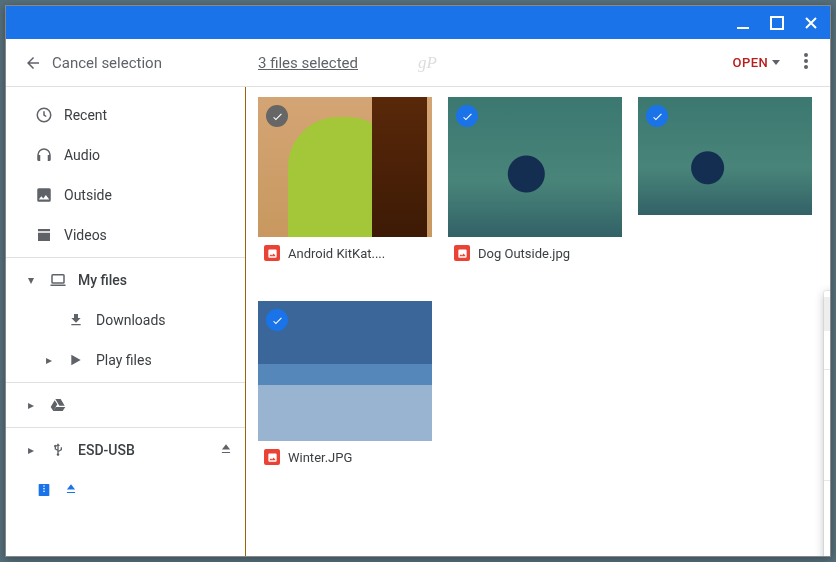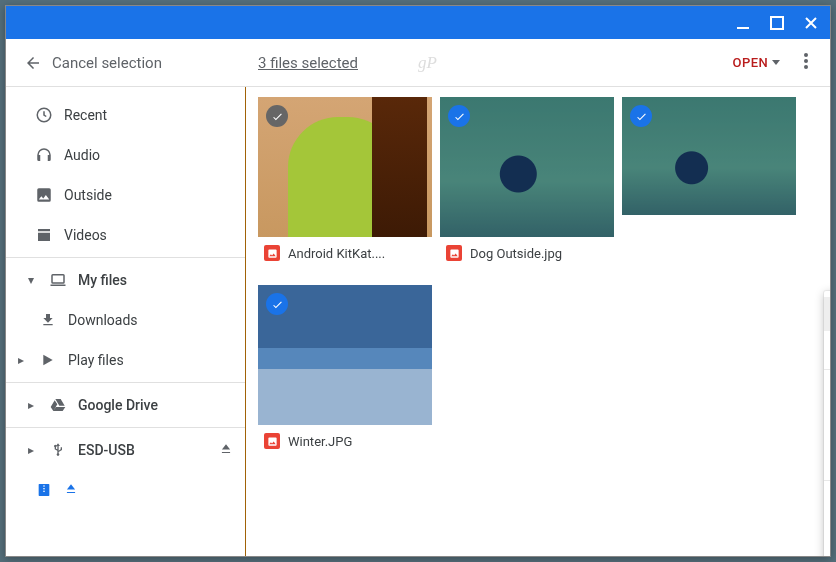--- a/index.html
+++ b/index.html
@@ -11,30 +11,30 @@
 .cancel { display: flex; align-items: center; gap: 10px; color: #5f6368; font-size: 15px; cursor:pointer; }
 .cancel svg { width:18px; height:18px; fill:#5f6368; }
 .watermark { position:absolute; left:50%; transform:translateX(0); color:#ddd; font-size:17px; font-style:italic; font-family: Georgia, serif; pointer-events:none; }
 .sel-count { position:absolute; left:252px; color:#5f6368; font-size:15px;text-decoration:underline; }
 .open-btn { margin-left:auto; color:#b91c1c; font-size:13px; font-weight:500; letter-spacing:.4px; display:flex; align-items:center; gap:4px; cursor:pointer; padding:6px 8px; }
 .more-btn { margin-left:12px; color:#5f6368; cursor:pointer; padding:4px; }
 .body { flex:1; display:flex; overflow:hidden; }
 .sidebar { width: 240px; border-right:1px solid #a16207; padding:8px 0; overflow-y:auto; font-size:14px; color:#3c4043; }
 .srow { display:flex; align-items:center; height:40px; padding:0 12px 0 18px; cursor:pointer; gap:10px; }
 .srow.indent { padding-left: 28px; }
-.srow.indent2 { padding-left: 32px; }
+.srow.indent2 { padding-left: 60px; }
 .srow .chev { width:14px; color:#5f6368; font-size:12px; display:flex; justify-content:center; }
 .srow .ic { width:20px; display:flex; justify-content:center; color:#5f6368; }
 .srow .txt { flex:1; white-space:nowrap; overflow:hidden; text-overflow:ellipsis; }
 .srow .eject { color:#5f6368; }
 .srow.selected { color:#1a73e8; }
 .srow.selected .ic, .srow.selected .eject { color:#1a73e8; }
 .srow.section { font-weight:500; }
 .hr { height:1px; background:#e0e0e0; margin:2px 0; }
-.content { flex:1; padding:10px 12px; display:flex; flex-wrap:wrap; align-content:flex-start; gap:8px; position:relative; }
+.content { flex:1; padding:10px 12px; display:flex; flex-wrap:wrap; align-content:flex-start; gap:16px; position:relative; }
 .thumb { width:174px; height:172px; display:flex; flex-direction:column; cursor:pointer; position:relative; }
 .thumb-img { flex:1; background:#7fa05e; position:relative; overflow:hidden; }
 .thumb-img.sel::after { content:""; position:absolute; inset:0; background:rgba(26,115,232,0.3); }
 .check { position:absolute; top:8px; left:8px; width:22px; height:22px; border-radius:50%; display:flex; align-items:center; justify-content:center; z-index:2; }
 .check.on { background:#1a73e8; }
 .check.off { background:#666; }
 .check svg { width:13px; height:13px; fill:#fff; }
 .thumb-label { height:32px; background:#fff; display:flex; align-items:center; gap:8px; padding:0 6px; font-size:13px; color:#3c4043; white-space:nowrap; overflow:hidden; }
 .thumb-label .redic { width:16px; height:16px; background:#EA4335; border-radius:2px; display:flex; align-items:center; justify-content:center; flex-shrink:0; }
 .thumb-label .redic svg { width:11px; height:11px; fill:#fff; }
@@ -162,21 +162,20 @@
         <span class="txt">Play files</span>
       </div>
       <div class="hr"></div>
       <div class="srow section">
         <span class="chev">▸</span>
         <span class="ic">
             <svg width="16" height="16" viewBox="0 0 24 24" fill="#5f6368">
               <path d="M8 3h8l6 10h-8L8 3zM7 5L1 15l4 6 6-10L7 5zM9 15l-4 6h14l4-6H9z"></path>
             </svg>
           </span>
-        <span class="txt">Google Drive</span>
       </div>
       <div class="hr"></div>
       <div class="srow section">
         <span class="chev">▸</span>
         <span class="ic">
             <svg width="16" height="16" viewBox="0 0 24 24" fill="#5f6368">
               <path d="M12 2l3 4h-2v7l3-2V8h2v4l-5 3v2a2 2 0 11-2 0v-4l-4-2V8a2 2 0 112 0v2l2 1V6H9l3-4z"></path>
             </svg>
           </span>
         <span class="txt">ESD-USB</span>

